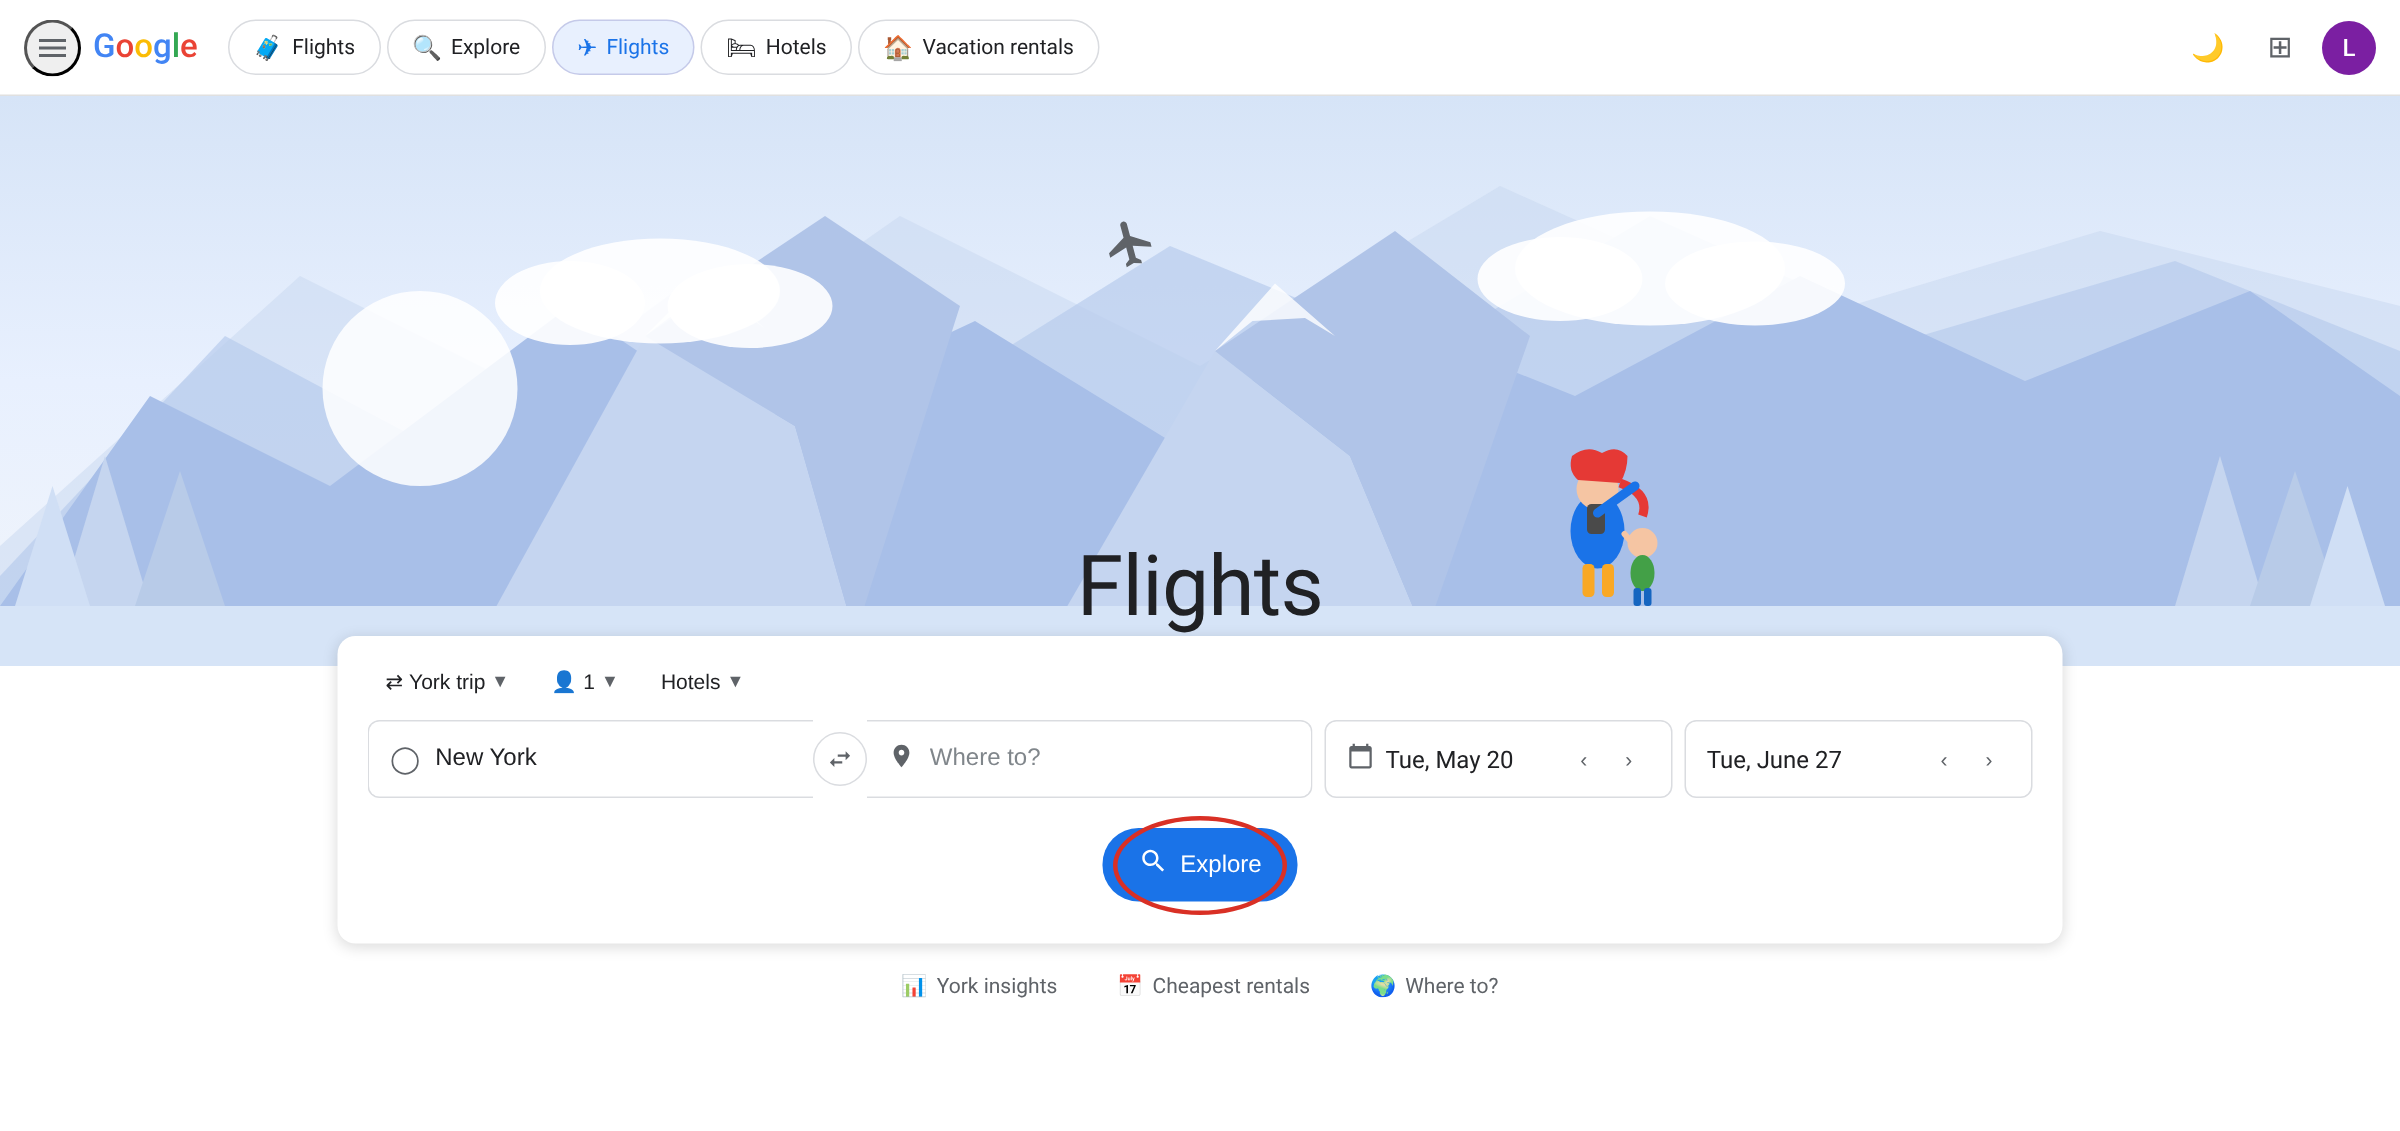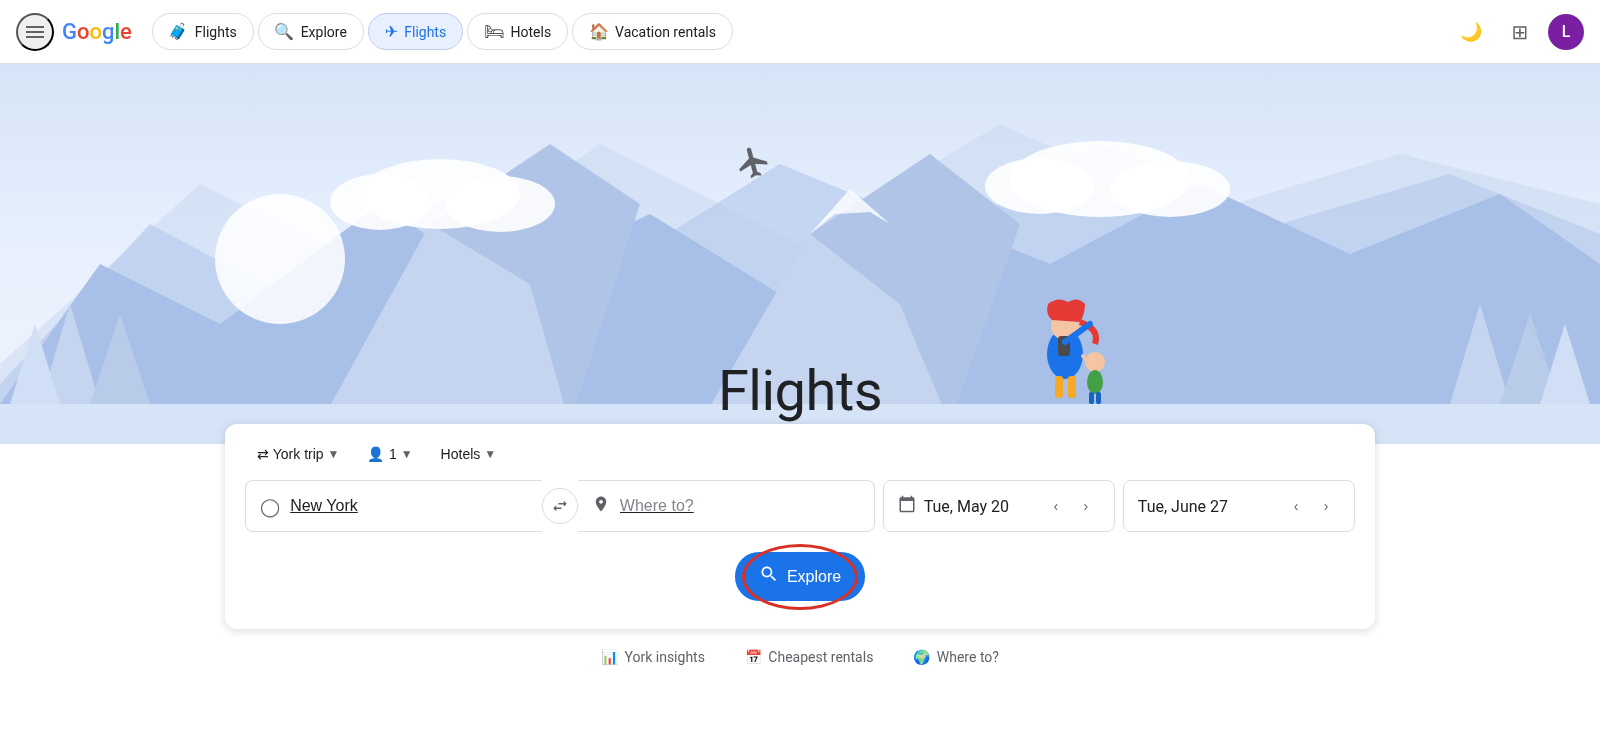--- a/index.html
+++ b/index.html
@@ -162,21 +162,20 @@
       cursor: text;
       flex: 1;
     }
     .input-field .field-icon { color: #5f6368; font-size: 18px; flex-shrink: 0; }
     .input-field input {
       border: none; outline: none;
       font-size: 16px;
       color: #202124;
       background: transparent;
       width: 100%;
-      text-decoration: underline;
     }
     .input-field input::placeholder { color: #80868b; }
 
     .swap-btn {
       width: 36px; height: 36px;
       border-radius: 50%;
       border: 1px solid #dadce0;
       background: #fff;
       display: flex; align-items: center; justify-content: center;
       cursor: pointer;

